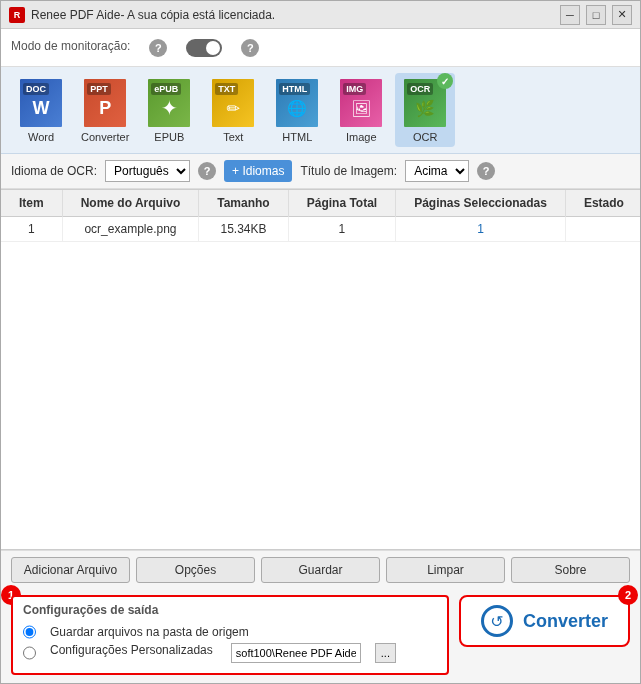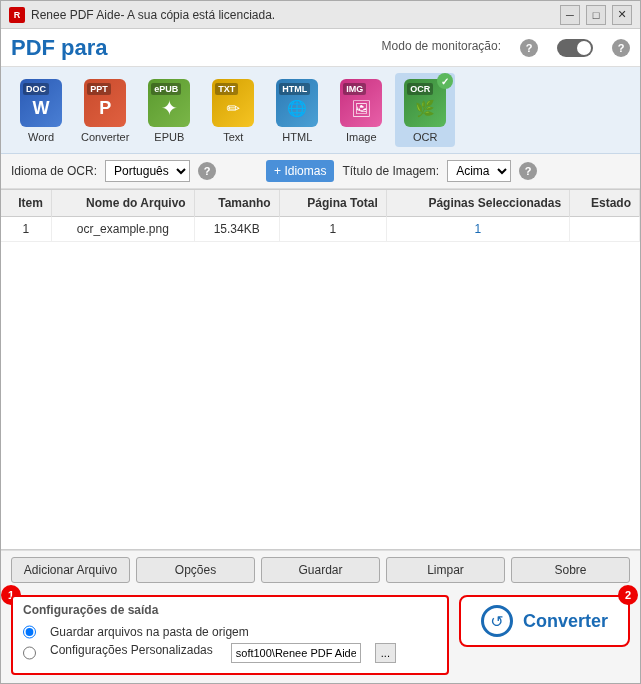--- a/index.html
+++ b/index.html
@@ -147,21 +147,21 @@
     }
     .format-label {
       font-size: 11px;
       color: #333;
       margin-top: 2px;
     }
 
     .format-icon-inner {
       width: 42px;
       height: 48px;
-      border-radius: 6px;
+      border-radius: 1px;
       display: flex;
       flex-direction: column;
       align-items: center;
       justify-content: center;
       position: relative;
       overflow: hidden;
     }
     .fi-word { background: linear-gradient(135deg, #2b5bb5, #4a7fd4); }
     .fi-excel { background: linear-gradient(135deg, #1e7c3e, #3aad5e); }
     .fi-ppt { background: linear-gradient(135deg, #c84b2c, #e06040); }
@@ -233,21 +233,20 @@
     }
     .btn-small {
       background: #4a90d9;
       color: white;
       border: none;
       padding: 3px 8px;
       font-size: 12px;
       cursor: pointer;
       border-radius: 3px;
       height: 22px;
-      margin-left: 42px;
     }
 
     
     .table-area {
       background: white;
       margin: 0;
       flex: 1;
       overflow-y: auto;
       border-top: 1px solid #ccc;
       border-bottom: 1px solid #ccc;
@@ -255,22 +254,22 @@
     table {
       width: 100%;
       border-collapse: collapse;
       font-size: 12px;
     }
     thead tr {
       background: #f0f0f0;
       border-bottom: 1px solid #ccc;
     }
     th {
-      padding: 6px 8px;
-      text-align: right;
+      padding: 6px 18px;
+      text-align: left;
       font-weight: bold;
       color: #333;
       border-right: 1px solid #ddd;
       white-space: nowrap;
     }
     td {
       padding: 5px 8px;
       text-align: center;
       border-right: 1px solid #eee;
       border-bottom: 1px solid #eee;
@@ -387,21 +386,20 @@
     <div class="titlebar-icon">R</div>
     <span class="titlebar-text">Renee PDF Aide- A sua cópia está licenciada.</span>
     <div class="titlebar-buttons">
       <div class="titlebar-btn">─</div>
       <div class="titlebar-btn">□</div>
       <div class="titlebar-btn">✕</div>
     </div>
   </div>
 
   <div class="header">
-    <span class="header-title">PDF para</span>
     <div class="monitor-mode">
       <span>Modo de monitoração:</span>
       <div class="monitor-help">?</div>
       <div class="toggle-switch"></div>
       <div class="monitor-help">?</div>
     </div>
   </div>
 
   <div class="format-bar">
     <div class="format-item">

